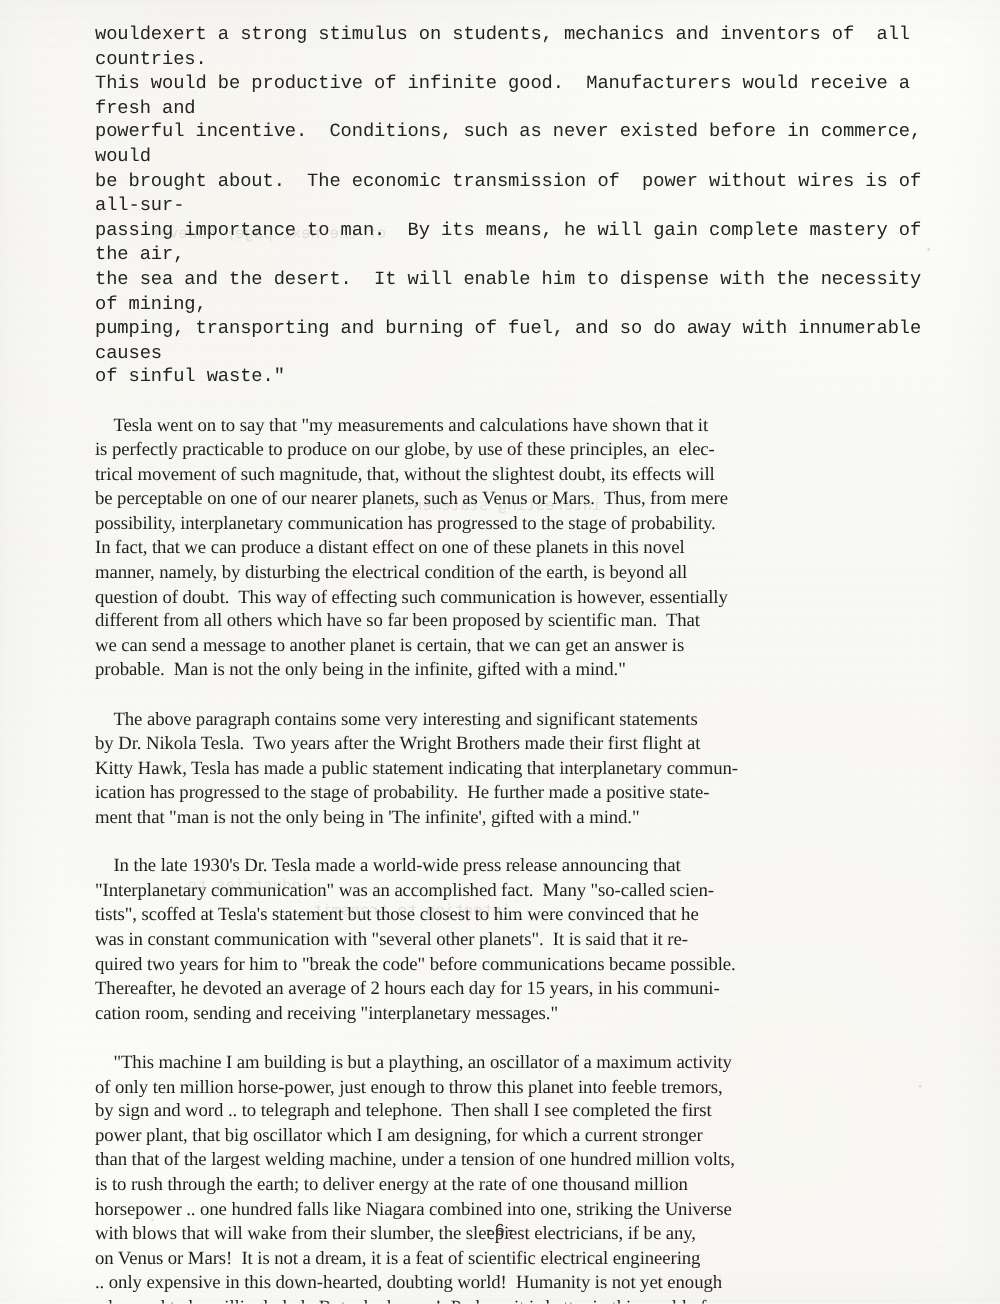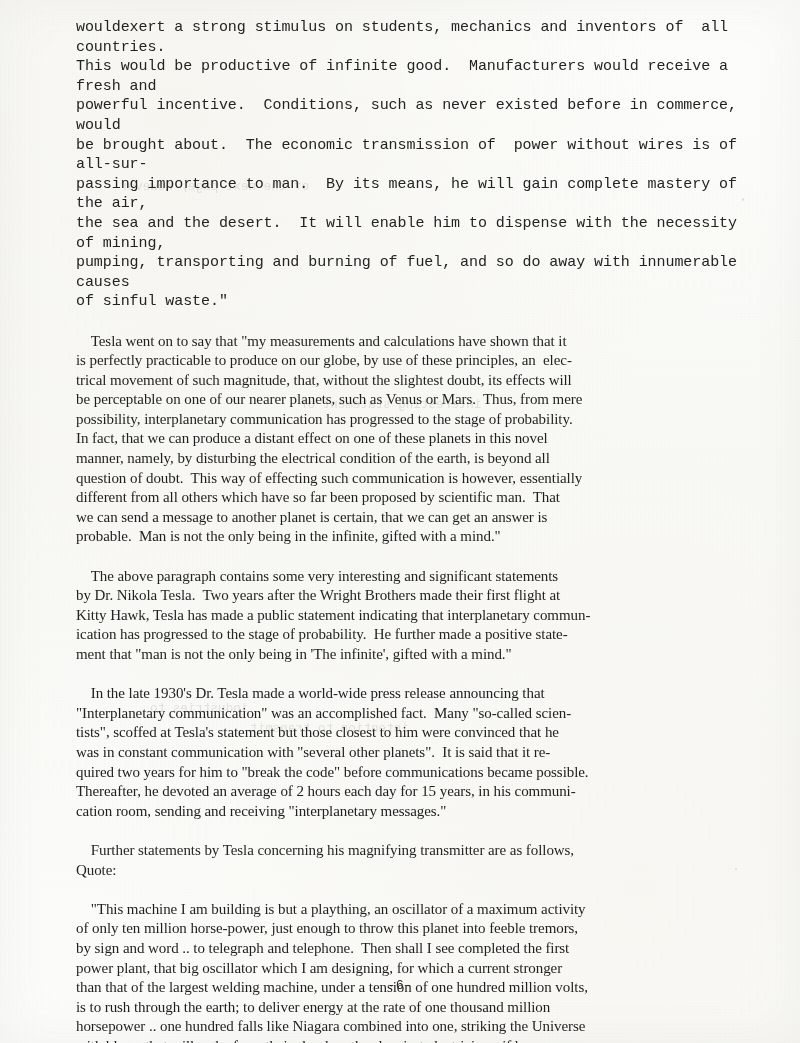--- a/index.html
+++ b/index.html
@@ -166,22 +166,20 @@
 Kitty Hawk, Tesla has made a public statement indicating that interplanetary commun-
 ication has progressed to the stage of probability.  He further made a positive state-
 ment that "man is not the only being in 'The infinite', gifted with a mind."</div>
     <div class="para p4">    In the late 1930's Dr. Tesla made a world-wide press release announcing that
 "Interplanetary communication" was an accomplished fact.  Many "so-called scien-
 tists", scoffed at Tesla's statement but those closest to him were convinced that he
 was in constant communication with "several other planets".  It is said that it re-
 quired two years for him to "break the code" before communications became possible.
 Thereafter, he devoted an average of 2 hours each day for 15 years, in his communi-
 cation room, sending and receiving "interplanetary messages."</div>
-    <div class="para p5">    Further statements by Tesla concerning his magnifying transmitter are as follows,
-Quote:</div>
     <div class="para p6">    "This machine I am building is but a plaything, an oscillator of a maximum activity
 of only ten million horse-power, just enough to throw this planet into feeble tremors,
 by sign and word .. to telegraph and telephone.  Then shall I see completed the first
 power plant, that big oscillator which I am designing, for which a current stronger
 than that of the largest welding machine, under a tension of one hundred million volts,
 is to rush through the earth; to deliver energy at the rate of one thousand million
 horsepower .. one hundred falls like Niagara combined into one, striking the Universe
 with blows that will wake from their slumber, the sleepiest electricians, if be any,
 on Venus or Mars!  It is not a dream, it is a feat of scientific electrical engineering
 .. only expensive in this down-hearted, doubting world!  Humanity is not yet enough

